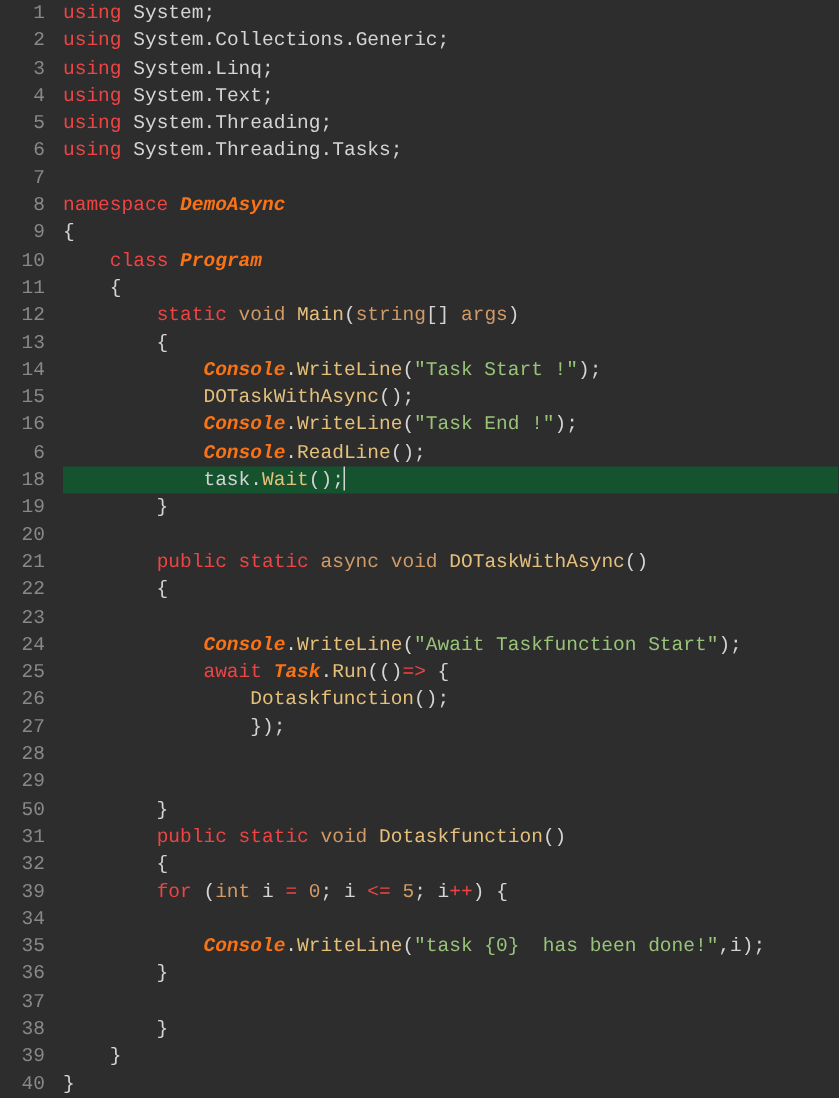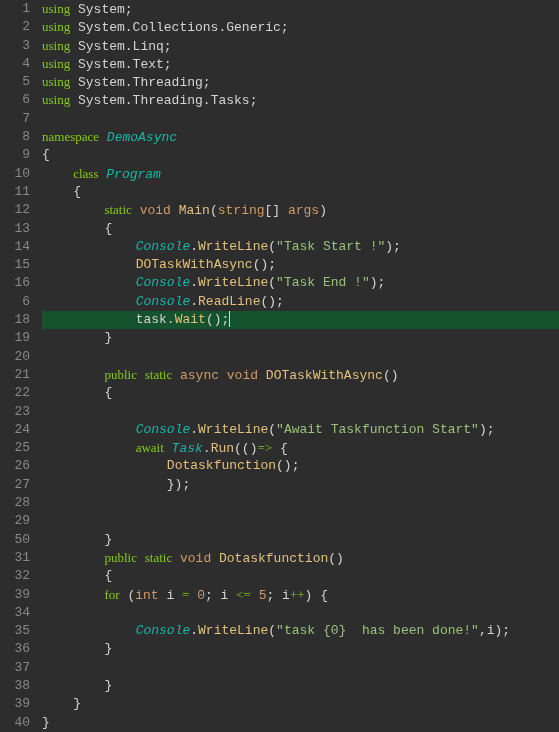--- a/index.html
+++ b/index.html
@@ -36,27 +36,27 @@
   .cursor {
     display: inline-block;
     width: 1px;
     height: 16px;
     background: #d4d4d4;
     vertical-align: middle;
     margin-bottom: 2px;
   }
 
   
-  .t-pink   { color: #84cc16; font-family: Liberation Serif, serif; }  
+  .t-pink   { color: #ef4444; }  
   .t-orange { color: #d19a66; }  
   .t-yellow { color: #e5c07b; }  
   .t-green  { color: #98c379; }  
   .t-white  { color: #d4d4d4; }
   .t-num    { color: #d19a66; }
-  .t-italic-teal { color: #14b8a6; font-style: italic; }
+  .t-italic-teal { color: #f97316; font-style: italic; font-weight: bold; }
 </style>
 </head>
 <body>
 
 <div class="gutter" id="gutter">
     <div class="ln">1</div>
     <div class="ln">2</div>
     <div class="ln">3</div>
     <div class="ln">4</div>
     <div class="ln">5</div>

